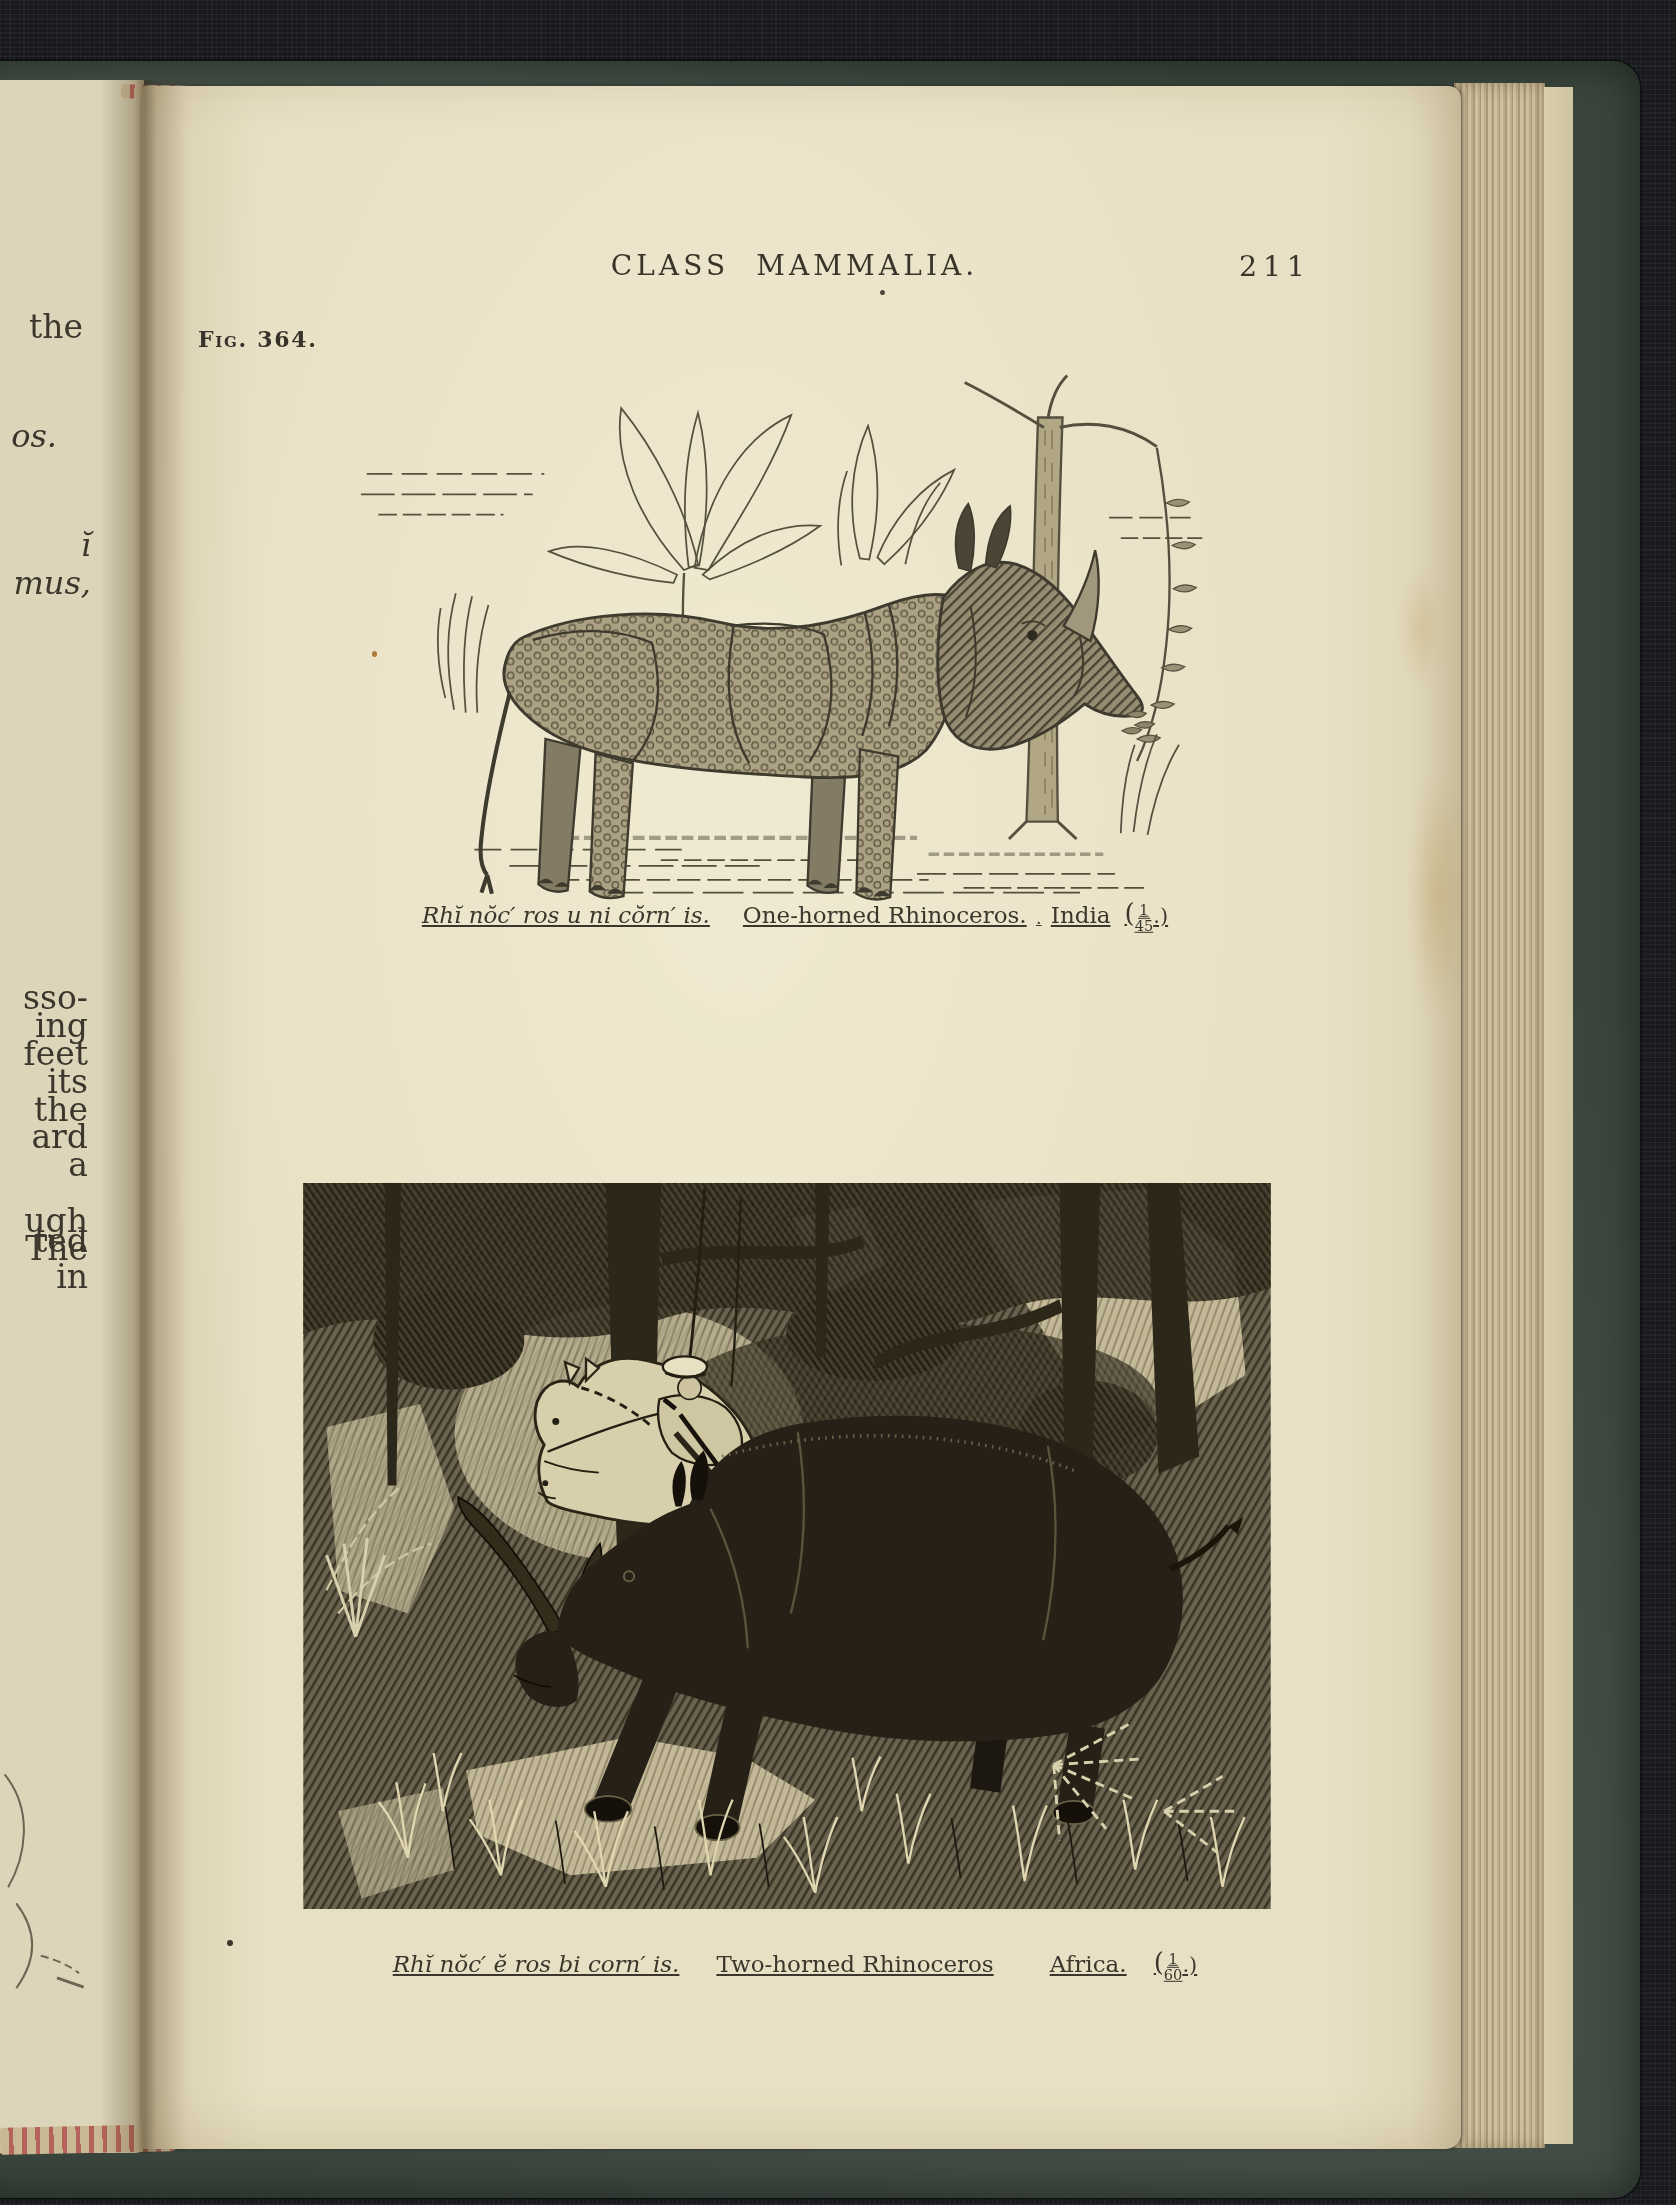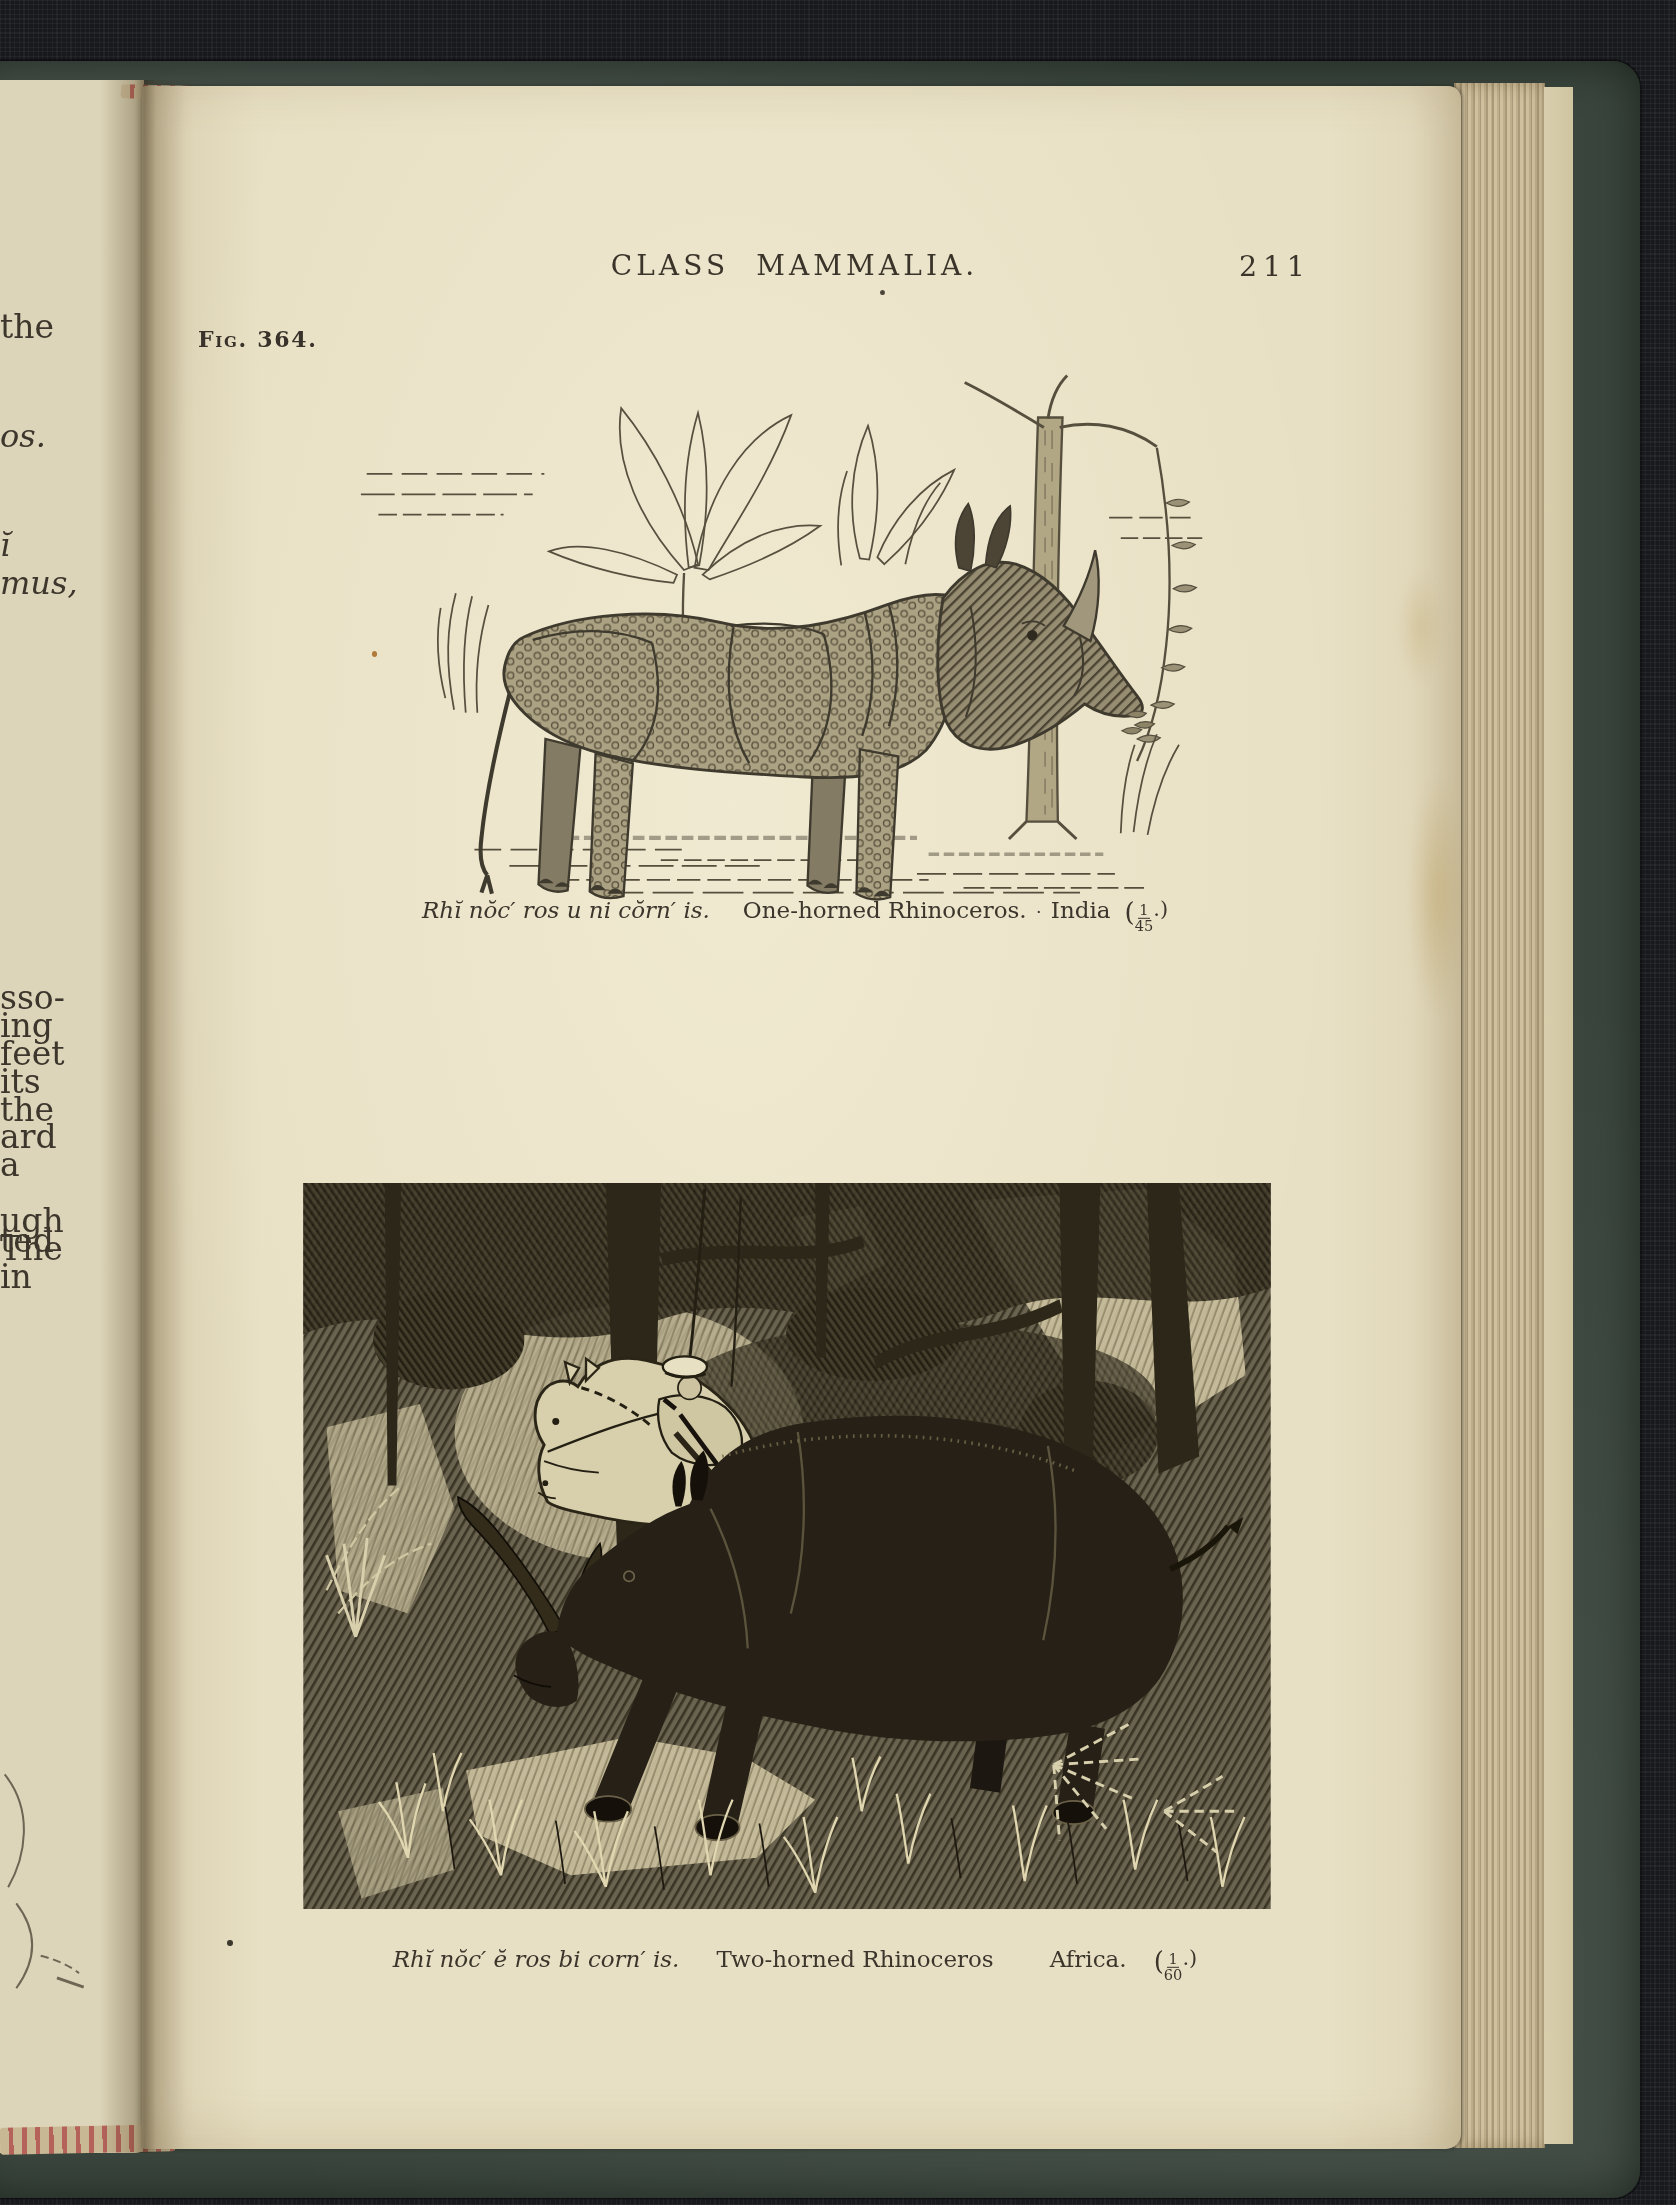--- a/index.html
+++ b/index.html
@@ -46,29 +46,29 @@
       linear-gradient(270deg, rgba(120,95,50,.22) 0, rgba(120,95,50,.06) 4%, transparent 10%),
       #e8e0c4;
     border-radius:3.5px 12.8px 15px 3.5px;
     box-shadow:1.2px 0 4.7px rgba(0,0,0,.35), inset 0 -23px 41px rgba(130,105,60,.12), inset 0 17.5px 35px rgba(130,105,60,.08);
   }
   .gutter{
     position:absolute;left:99px;top:80px;width:87px;height:2073px;
     background:linear-gradient(90deg, transparent 0, rgba(70,52,26,.22) 42%, rgba(48,36,16,.40) 52%, rgba(70,52,26,.14) 66%, transparent 100%);
     pointer-events:none;
   }
-  .frag{position:absolute;left:0;font-size:33px;color:#3c362c;}
+  .frag{position:absolute;left:0;text-align:right;font-size:33px;color:#3c362c;}
   .frag.it{font-style:italic;font-size:32px;}
   .header-row{position:absolute;left:198px;top:249px;width:1193px;text-align:center;
     font-size:28px;letter-spacing:4.1px;word-spacing:14px;color:#3a342a;}
   .pagenum{position:absolute;left:1239px;top:250px;font-size:28.5px;letter-spacing:5.8px;color:#3a342a;}
   .figlabel{position:absolute;left:198px;width:1193px;text-align:left;
     font-variant:small-caps;font-weight:600;font-size:22px;letter-spacing:1.7px;color:#38322a;}
   .caption{position:absolute;left:175px;width:1240px;display:flex;justify-content:center;
-    align-items:flex-start;font-size:23px;color:#3b352c;white-space:nowrap;}
+    align-items:flex-end;font-size:23px;color:#3b352c;white-space:nowrap;text-decoration:underline;}
   .caption .latin{font-style:italic;}
   .frac{display:inline-flex;flex-direction:column;align-items:center;font-size:14.6px;line-height:1.02;transform:translateY(5.8px);}
   .frac .num{border-bottom:1.7px solid currentColor;padding:0 1.7px;}
   .paren{font-size:26px;}
   .close-paren{font-size:21px;}
   .para{position:absolute;left:250px;top:961px;width:1060px;font-size:33px;color:#393327;}
   .para .line{line-height:52px;text-align:justify;text-align-last:justify;word-spacing:2.3px;}
   .stain{position:absolute;border-radius:50%;filter:blur(4.7px);pointer-events:none;}
   .speck{position:absolute;border-radius:50%;}
   svg{display:block;}

